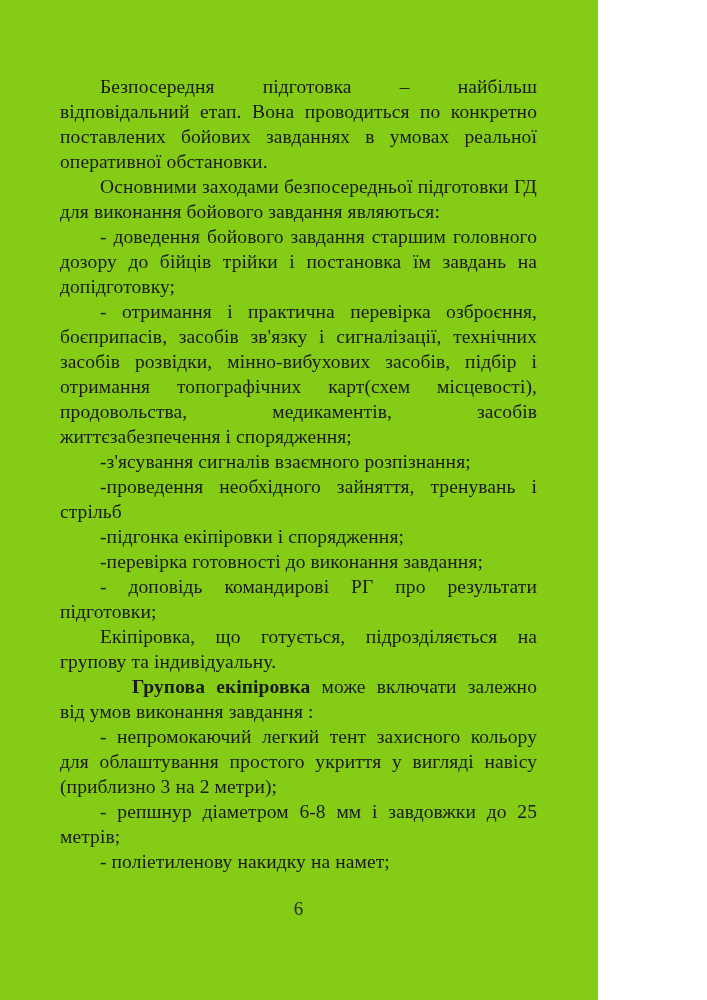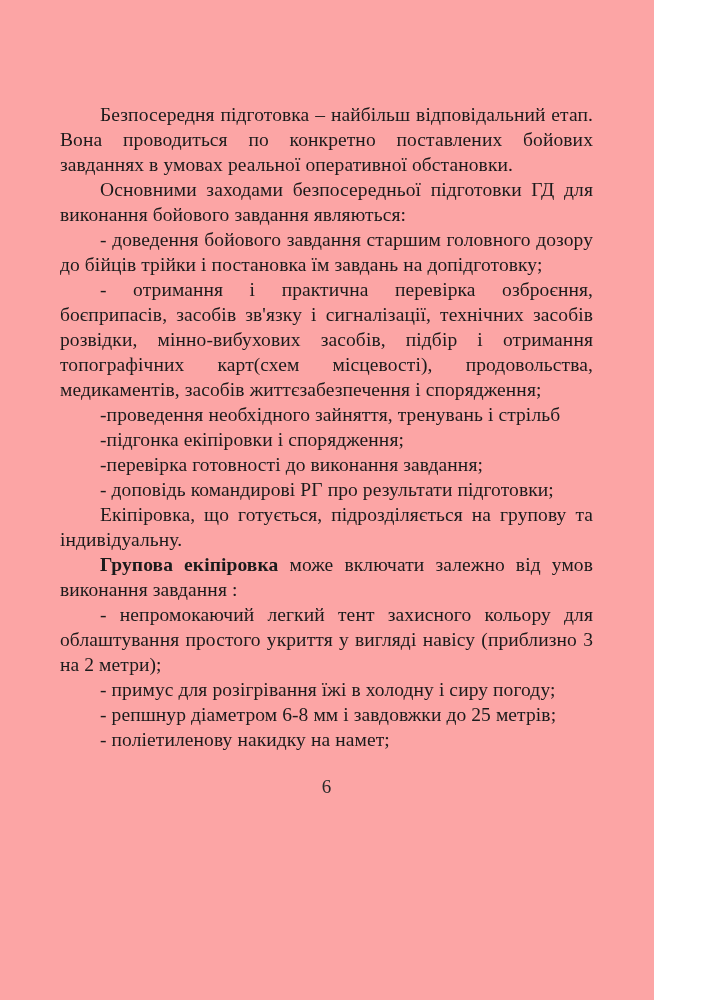--- a/index.html
+++ b/index.html
@@ -9,57 +9,58 @@
   body {
     width: 707px;
     height: 1000px;
     background: #ffffff;
     font-family: "Liberation Serif", serif;
     color: #1b1b1b;
     overflow: hidden;
   }
   .page {
     box-sizing: border-box;
-    width: 654px;
+    width: 598px;
     height: 1000px;
-    padding: 102px 61px 0 60px;
-    background: #fca5a5;
+    padding: 74px 61px 0 60px;
+    background: #84cc16;
     position: relative;
   }
   .para {
     margin: 0;
     text-indent: 40px;
     text-align: justify;
     font-size: 19.5px;
     line-height: 25px;
     letter-spacing: 0.1px;
   }
   .para b {
     font-weight: bold;
+    margin-left: 32px;
   }
   .page-number {
     margin-top: 24px;
     text-align: center;
     font-size: 19px;
     line-height: 22px;
     color: #2a2a2a;
   }
 </style>
 </head>
 <body>
 
 <div class="page">
   <p class="para">Безпосередня підготовка – найбільш відповідальний етап. Вона проводиться по конкретно поставлених бойових завданнях в умовах реальної оперативної обстановки.</p>
   <p class="para">Основними заходами безпосередньої підготовки ГД для виконання бойового завдання являються:</p>
   <p class="para">- доведення бойового завдання старшим головного дозору до бійців трійки і постановка їм завдань на допідготовку;</p>
   <p class="para">- отримання і практична перевірка озброєння, боєприпасів, засобів зв'язку і сигналізації, технічних засобів розвідки, мінно-вибухових засобів, підбір і отримання топографічних карт(схем місцевості), продовольства, медикаментів, засобів життєзабезпечення і спорядження;</p>
+  <p class="para">-з'ясування сигналів взаємного розпізнання;</p>
   <p class="para">-проведення необхідного зайняття, тренувань і стрільб</p>
   <p class="para">-підгонка екіпіровки і спорядження;</p>
   <p class="para">-перевірка готовності до виконання завдання;</p>
   <p class="para">- доповідь командирові РГ про результати підготовки;</p>
   <p class="para">Екіпіровка, що готується, підрозділяється на групову та індивідуальну.</p>
   <p class="para"><b>Групова екіпіровка</b><span> може включати залежно від умов виконання завдання :</span></p>
   <p class="para">- непромокаючий легкий тент захисного кольору для облаштування простого укриття у вигляді навісу (приблизно 3 на 2 метри);</p>
-  <p class="para">- примус для розігрівання їжі в холодну і сиру погоду;</p>
   <p class="para">- репшнур діаметром 6-8 мм і завдовжки до 25 метрів;</p>
   <p class="para">- поліетиленову накидку на намет;</p>
   <div class="page-number">6</div>
 </div>
 
 </body></html>

